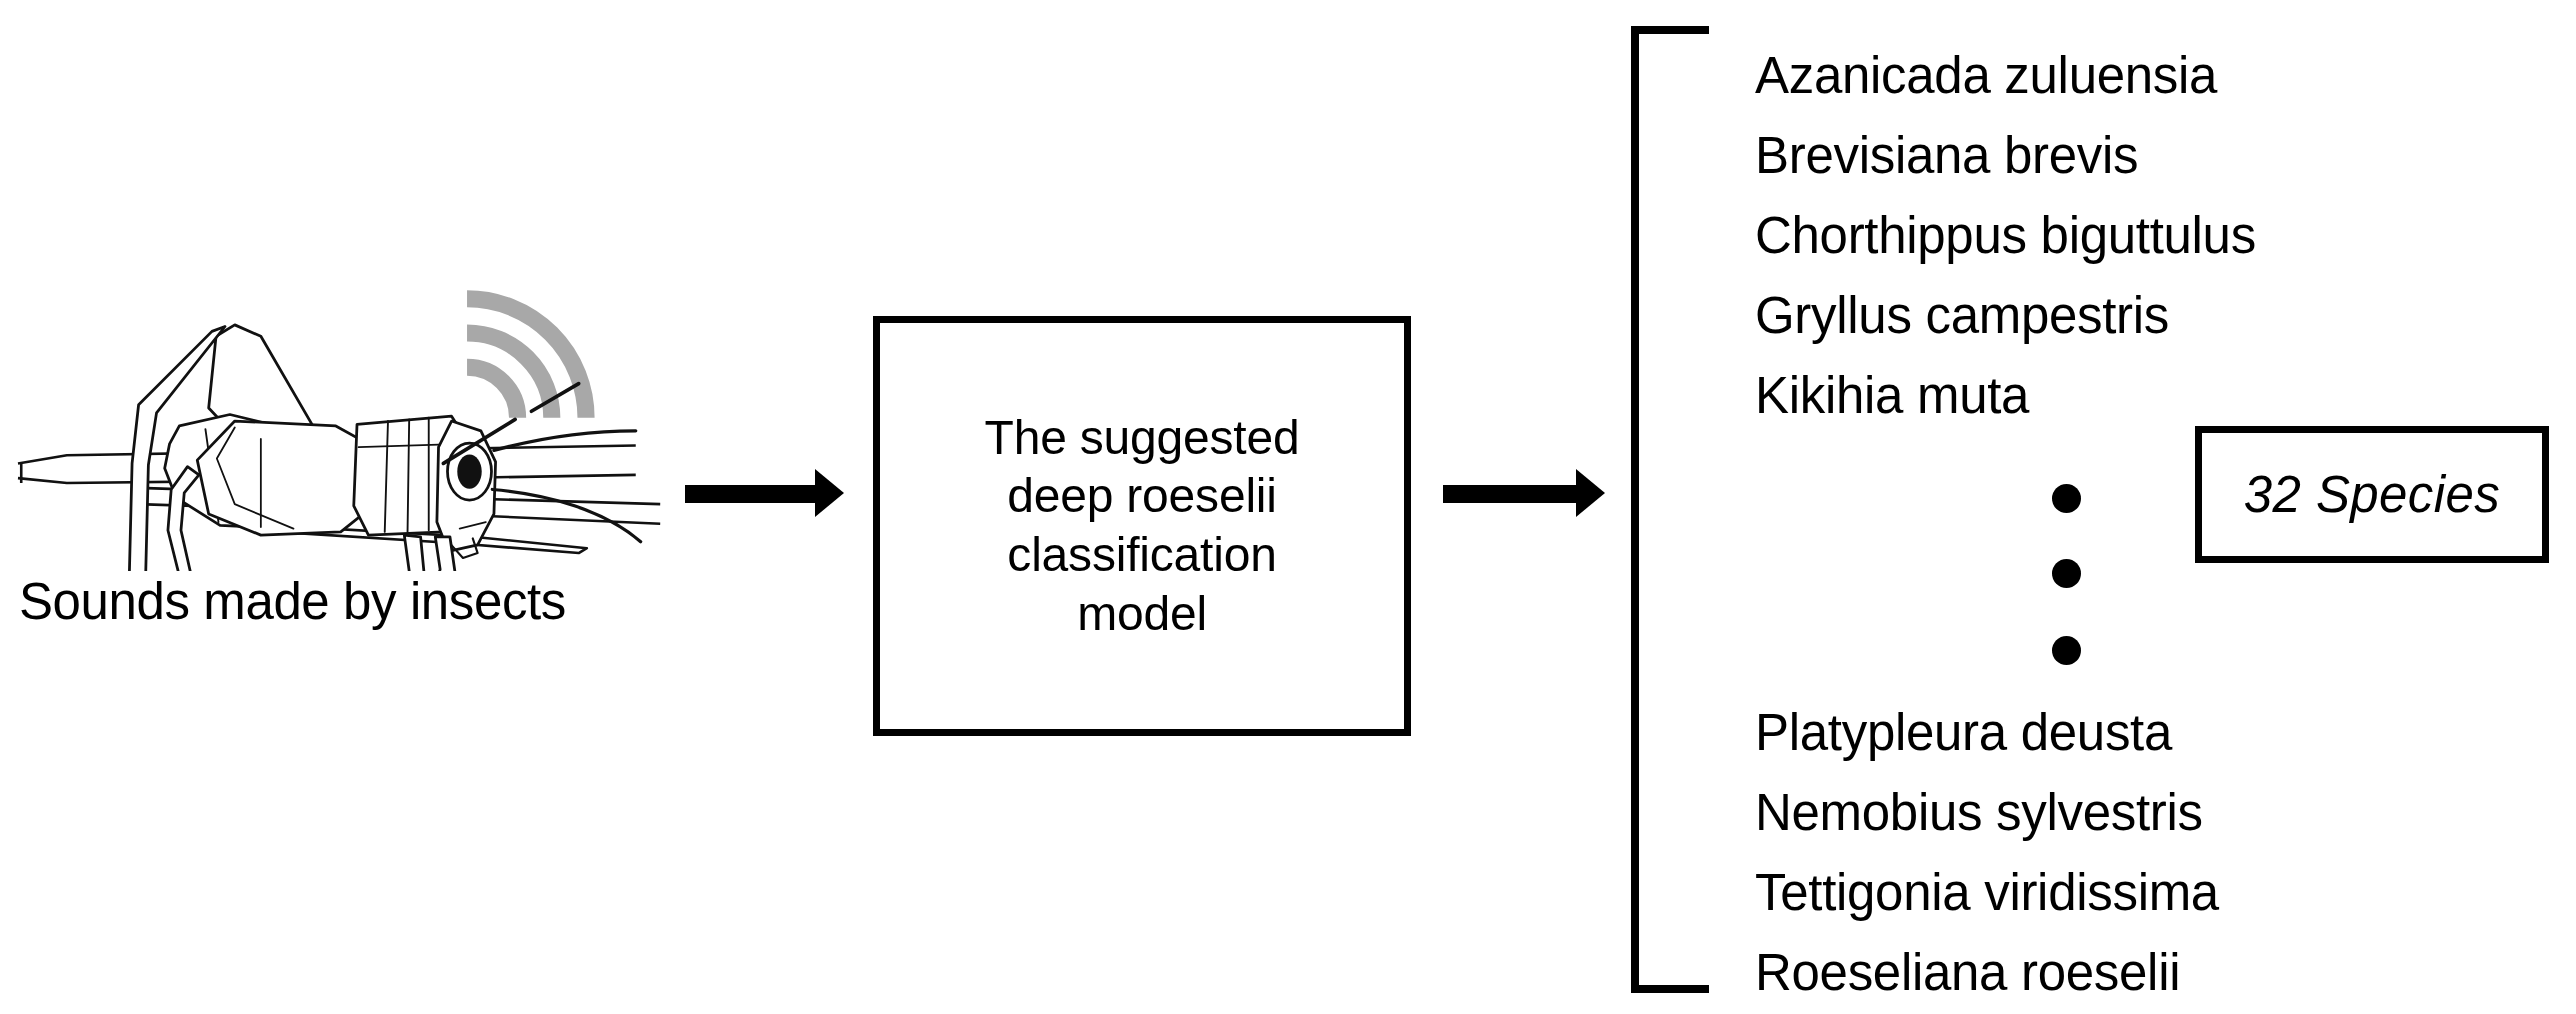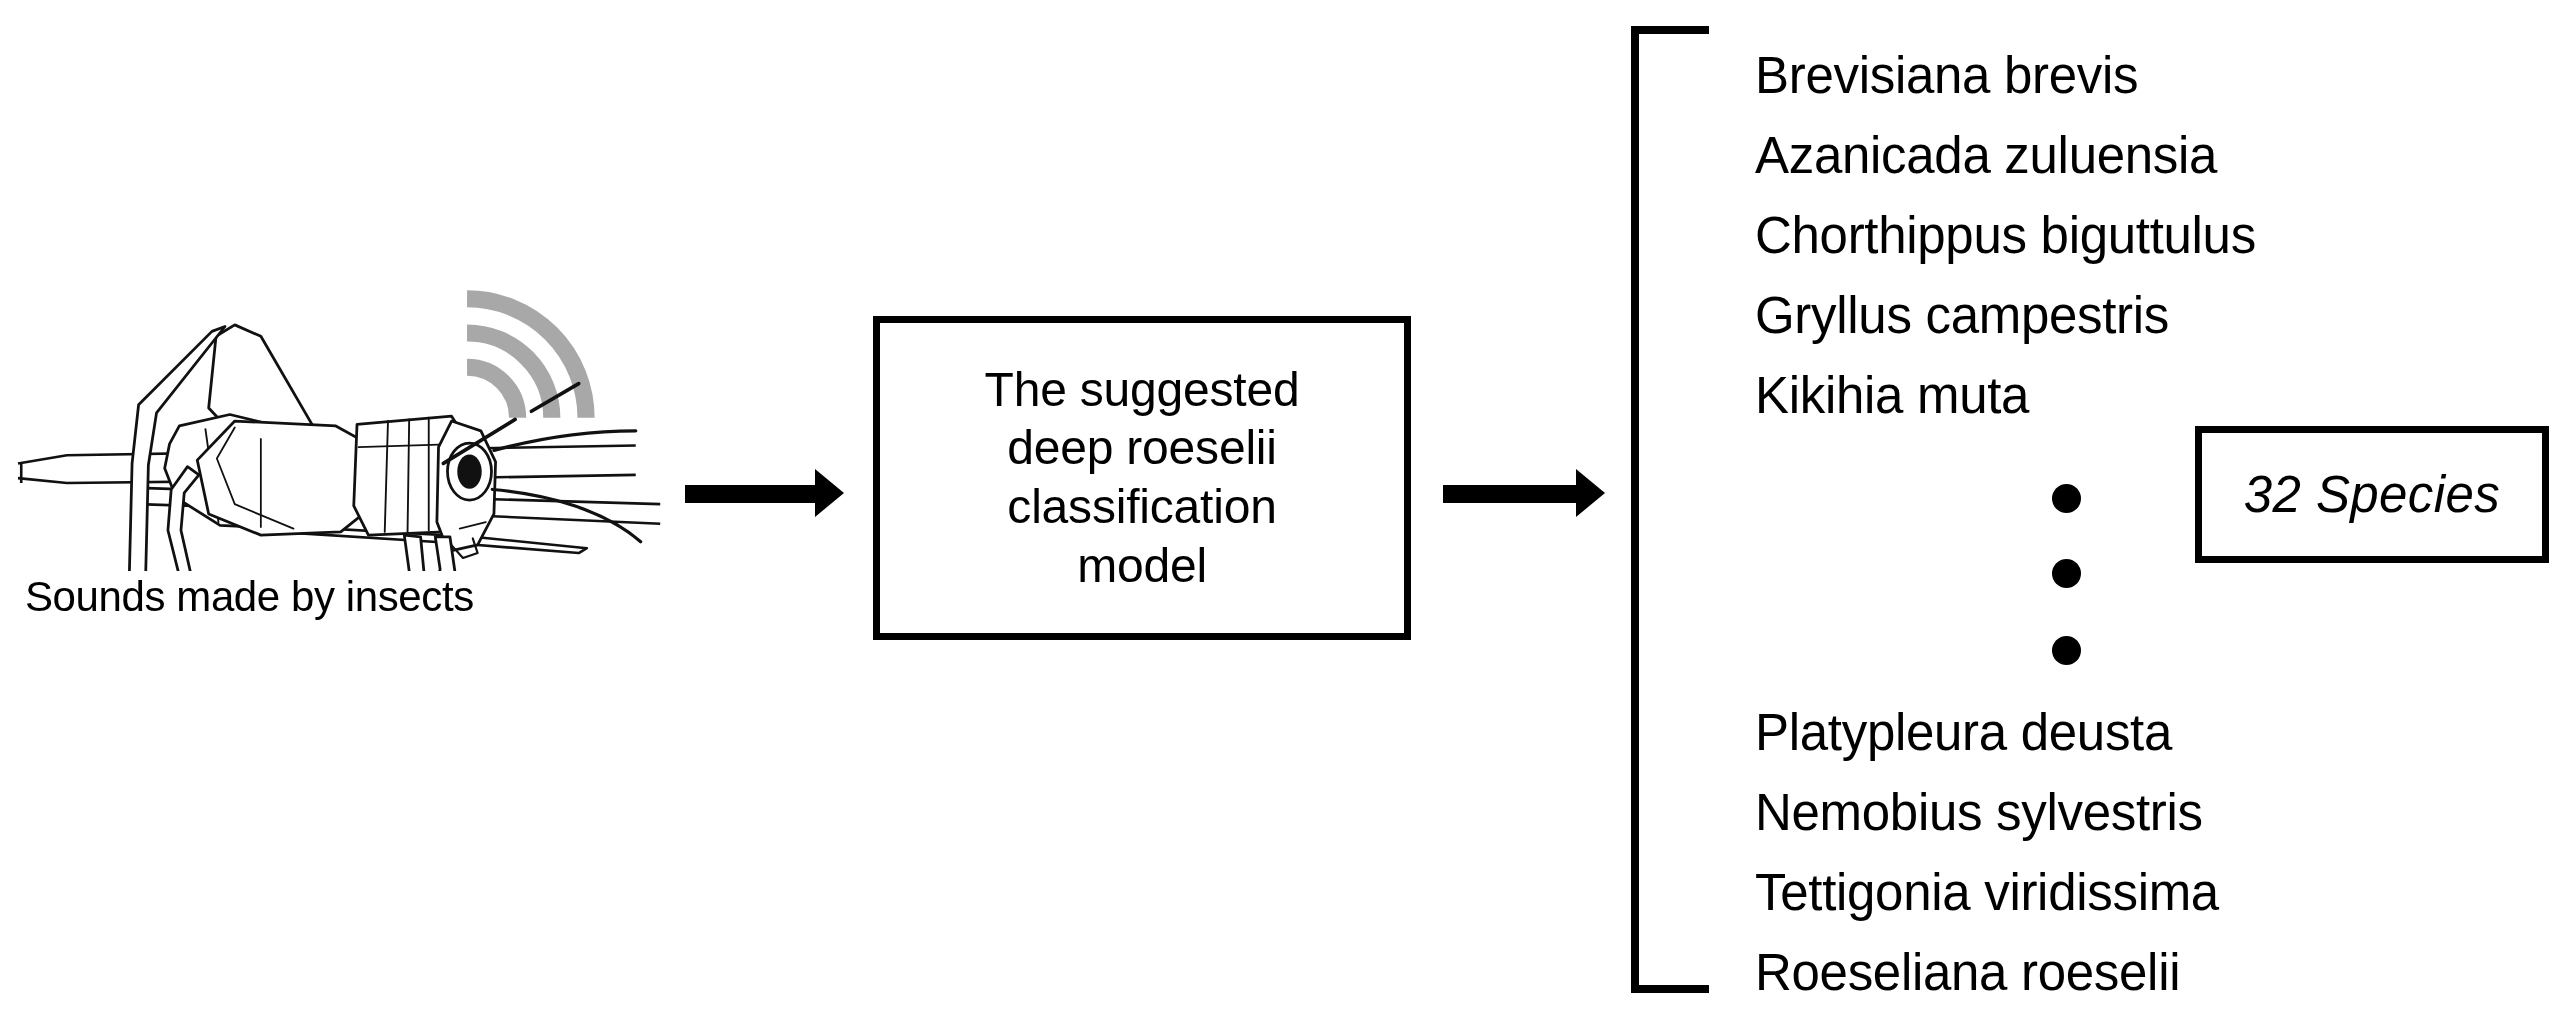--- a/index.html
+++ b/index.html
@@ -32,23 +32,23 @@
     top: 0px;
     width: 669px;
     height: 326px;
   }
   #insect-caption {
     position: absolute;
     left: 0px;
     top: 330px;
     width: 718px;
     text-align: left;
-    padding-left: 25px;
+    padding-left: 19px;
     box-sizing: border-box;
-    font-size: 42px;
+    font-size: 51px;
     line-height: 1.05;
     font-weight: 400;
     letter-spacing: -0.4px;
     font-family: "Liberation Sans Narrow", "Liberation Sans", sans-serif;
     font-stretch: condensed;
     white-space: nowrap;
   }
 
   
   .arrow {
@@ -77,21 +77,21 @@
   #arrow-2 { left: 1443px; top: 469px; width: 163px; }
   #arrow-2 .shaft { width: 137px; }
   #arrow-2 .head  { left: 133px; }
 
   
   #model-box {
     position: absolute;
     left: 873px;
     top: 316px;
     width: 538px;
-    height: 324px;
+    height: 420px;
     border: 7.3px solid #000;
     box-sizing: border-box;
     background: #fff;
     display: flex;
     align-items: center;
     justify-content: center;
   }
   #model-box-text {
     font-size: 48px;
     line-height: 1.22;
@@ -284,22 +284,22 @@
     <div class="head"></div>
   </div>
 
   <div id="bracket">
     <div class="b-stem"></div>
     <div class="b-arm top"></div>
     <div class="b-arm bottom"></div>
   </div>
 
   <div id="species-list">
+    <div class="species-line">Azanicada zuluensia</div>
     <div class="species-line">Brevisiana brevis</div>
-    <div class="species-line">Azanicada zuluensia</div>
     <div class="species-line">Chorthippus biguttulus</div>
     <div class="species-line">Gryllus campestris</div>
     <div class="species-line">Kikihia muta</div>
   </div>
 
   <div id="ellipsis-dots">
     <div class="dot d1"></div>
     <div class="dot d2"></div>
     <div class="dot d3"></div>
   </div>

